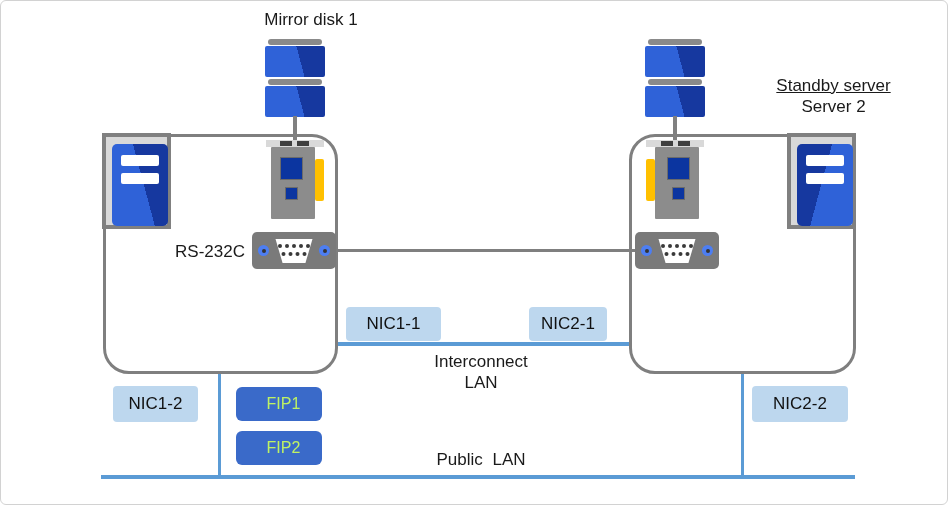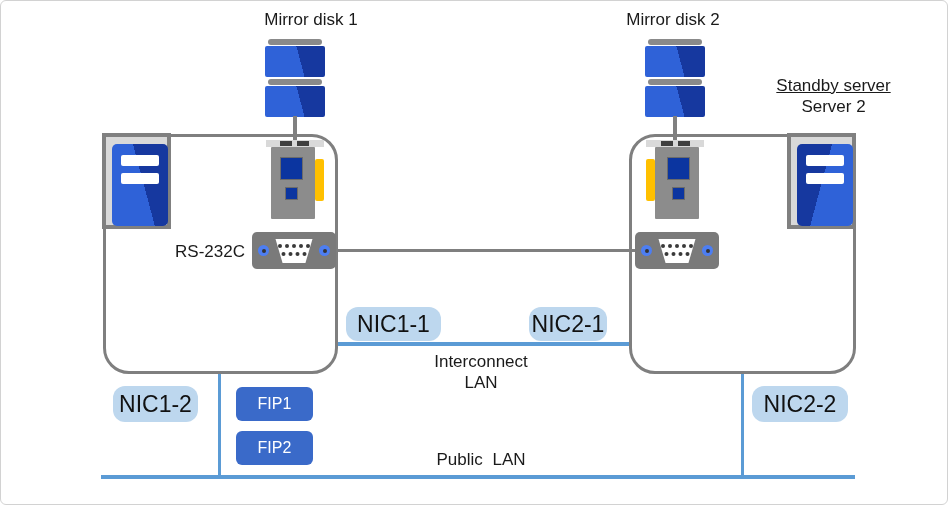--- a/index.html
+++ b/index.html
@@ -35,33 +35,32 @@
         clip-path:polygon(8% 0,92% 0,76% 100%,24% 100%);border-radius:3px;}
   .dsub-dot{position:absolute;left:26px;top:12px;width:4px;height:4px;border-radius:50%;background:#3a3a3a;
     box-shadow:7px 0 0 #3a3a3a,14px 0 0 #3a3a3a,21px 0 0 #3a3a3a,28px 0 0 #3a3a3a,
                3.5px 8px 0 #3a3a3a,10.5px 8px 0 #3a3a3a,17.5px 8px 0 #3a3a3a,24.5px 8px 0 #3a3a3a;}
   .screw{position:absolute;top:13px;width:11px;height:11px;border-radius:50%;background:#4d7ef2;}
   .screw::after{content:"";position:absolute;left:3.5px;top:3.5px;width:4px;height:4px;border-radius:50%;background:#333;}
   
   .gray-hline{background:var(--gray-line,#7f7f7f);}
   .lan-line{background:var(--lan-line,#5b9bd5);}
   
-  .badge-nic{background:var(--nic-badge-bg,#bdd7ee);border-radius:12px;font-size:23px;
+  .badge-nic{background:var(--nic-badge-bg,#bdd7ee);border-radius:4px;font-size:17px;
              display:flex;align-items:center;justify-content:center;color:#111;}
   .badge-fip{background:var(--fip-badge-bg,#3a6ac9);border-radius:6px;font-size:16px;
-             display:flex;align-items:center;justify-content:center;color:#ffffff;}
+             display:flex;align-items:center;justify-content:center;color:#bef264;padding-left:9px;}
   .public-lbl{word-spacing:5px;}
 </style>
 </head>
 <body>
 
 <div class="canvas">
 
   <div class="abs lbl" style="left:235px;top:8px;width:150px;">Mirror disk 1</div>
-  <div class="abs lbl" style="left:597px;top:8px;width:150px;">Mirror disk 2</div>
 
   <div class="abs lbl" style="left:750px;top:74px;width:165px;">
     <span style="display:block;text-decoration:underline;">Standby server</span>
     <span style="display:block;">Server 2</span>
   </div>
 
   <div class="abs gray-hline" style="left:332px;top:248px;width:304px;height:3px;"></div>
   <div class="abs lan-line" style="left:337px;top:341px;width:291px;height:4px;"></div>
   <div class="abs lan-line" style="left:217px;top:373px;width:3px;height:103px;"></div>
   <div class="abs lan-line" style="left:740px;top:373px;width:3px;height:103px;"></div>

